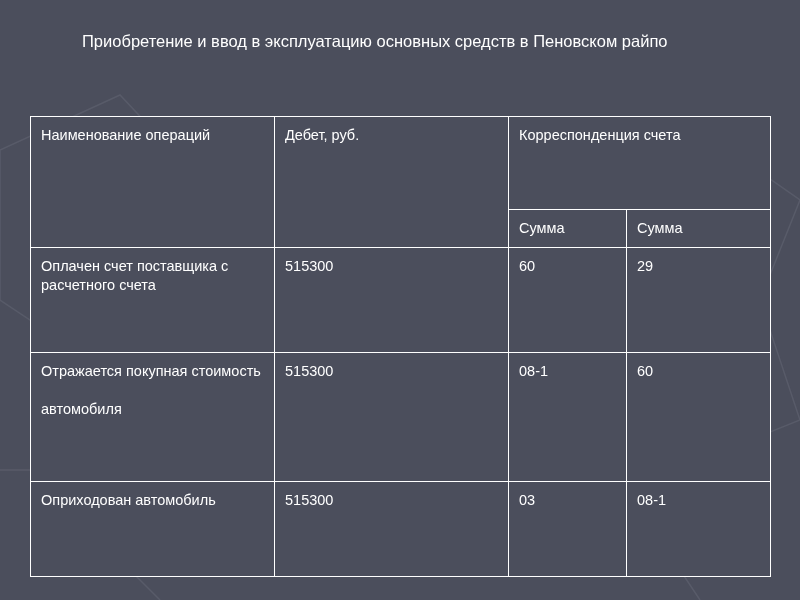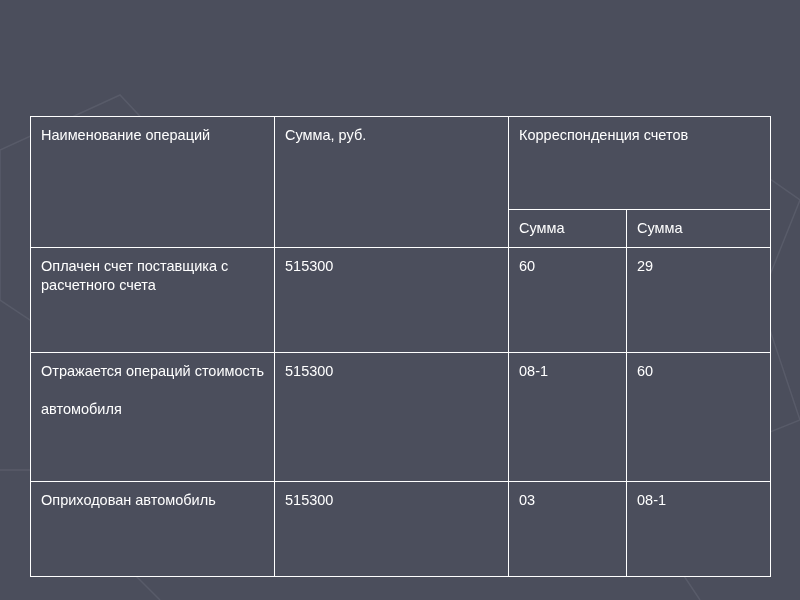--- a/index.html
+++ b/index.html
@@ -89,49 +89,50 @@
       <path d="M430 470 L520 560 L660 540 L700 460 L600 430 Z"></path>
       <path d="M520 300 L640 250 L760 300 L800 200 L700 130 L580 160 Z"></path>
       <path d="M760 300 L800 420 L700 460"></path>
       <path d="M195 175 L330 120 L420 250"></path>
       <path d="M0 470 L60 470"></path>
       <path d="M120 560 L160 600"></path>
       <path d="M660 540 L700 600"></path>
     </g>
   </svg>
 
+  <div id="slide-title">Приобретение и ввод в эксплуатацию основных средств в Пеновском райпо</div>
 
   <div id="ops-table-wrap">
     <table class="ops">
       <colgroup>
         <col class="col-op">
           <col class="col-sum">
           <col class="col-deb">
           <col class="col-cred">
       </colgroup>
       <tbody>
         <tr>
           <td class="tall-head" rowspan="2">Наименование операций</td>
-          <td class="tall-head" rowspan="2">Сумма, руб.</td>
-          <td class="tall-head" colspan="2">Корреспонденция счетов</td>
+          <td class="tall-head" rowspan="2">Дебет, руб.</td>
+          <td class="tall-head" colspan="2">Корреспонденция счета</td>
         </tr>
         <tr>
           <td>Сумма</td>
           <td>Сумма</td>
         </tr>
 
         <tr class="row-body">
           <td>Оплачен счет поставщика с расчетного счета</td>
           <td>515300</td>
           <td>60</td>
           <td>29</td>
         </tr>
 
         <tr class="row-body row-tall">
-          <td style="white-space: pre-line;">Отражается операций стоимость
+          <td style="white-space: pre-line;">Отражается покупная стоимость
 
 автомобиля</td>
           <td>515300</td>
           <td>08-1</td>
           <td>60</td>
         </tr>
 
         <tr class="row-body row-short">
           <td>Оприходован автомобиль</td>
           <td>515300</td>

